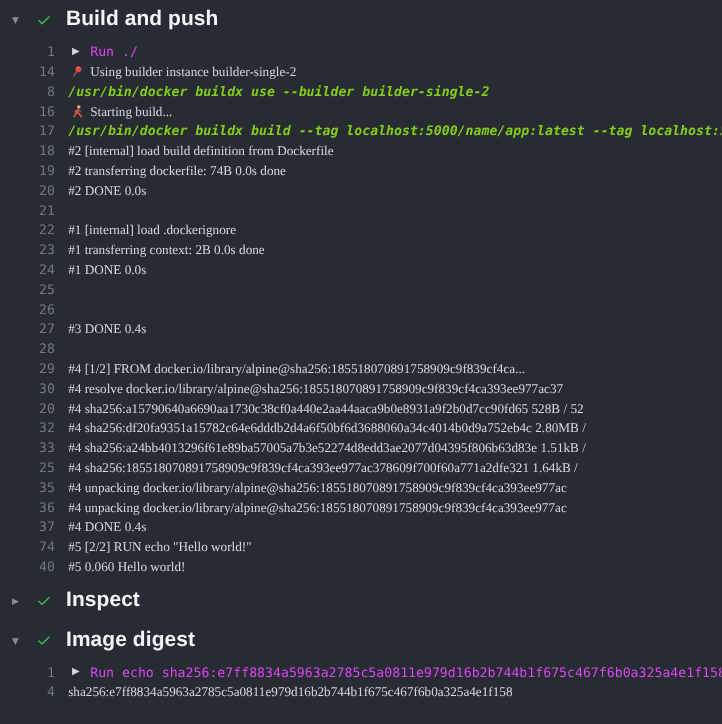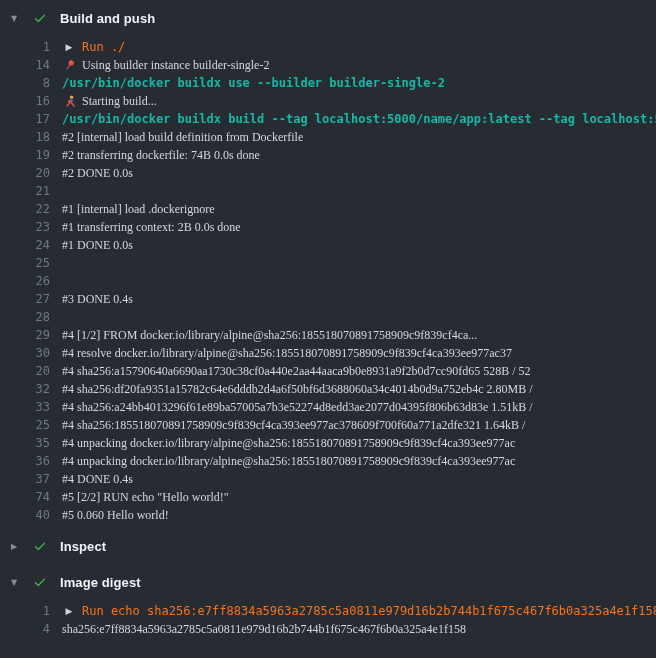--- a/index.html
+++ b/index.html
@@ -29,21 +29,21 @@
   }
   .check {
     flex: none;
     margin-left: 12px;
     width: 15px; height: 15px;
     display: flex; align-items: center; justify-content: center;
   }
   .section-label {
     margin-left: 13px;
     color: #f0f4f8;
-    font-size: 13px;
+    font-size: 19px;
     font-weight: 700;
     font-family: "Liberation Sans", "DejaVu Sans", sans-serif;
     letter-spacing: 0.1px;
   }
 
   
   .section-lines { padding: 2px 0 4px 0; }
   .log-line {
     display: flex;
     height: 18px;
@@ -69,22 +69,22 @@
   .line-icon {
     flex: none;
     display: inline-flex;
     width: 14px; height: 14px;
     margin-right: 6px;
     align-items: center;
     justify-content: center;
   }
   .line-icon.play { color: #cfd6dc; font-size: 9px; font-family: "DejaVu Sans", sans-serif; }
   .t-normal  { color: #d3d9df; font-family: Liberation Serif, serif; }
-  .t-command { color: #14b8a6; font-weight: 700; }
-  .t-group   { color: #f97316; }
+  .t-command { color: #84cc16; font-weight: 700; font-style: italic; }
+  .t-group   { color: #d946ef; }
 </style>
 </head>
 <body>
 
 <div class="viewport" id="log-root">
   <section class="log-section">
     <div class="section-header">
       <span class="disclosure">▼</span>
       <span class="check">
           <svg width="14" height="14" viewBox="0 0 16 16" fill="#3fb950" aria-hidden="true">

